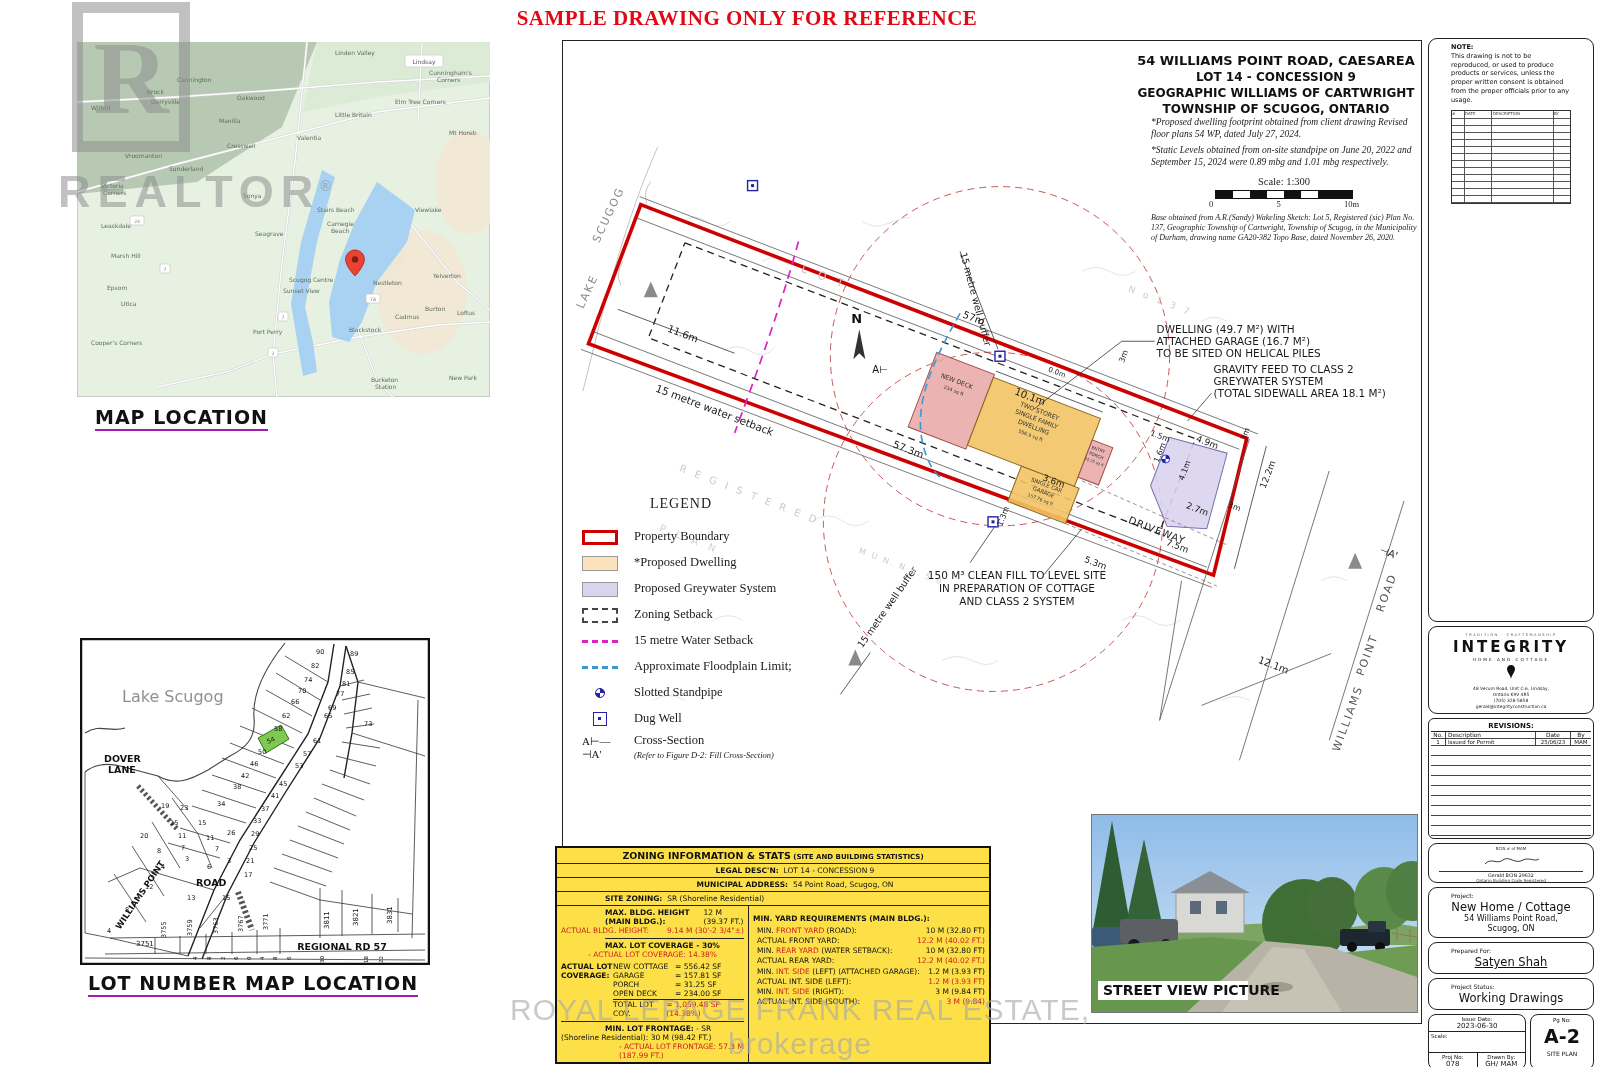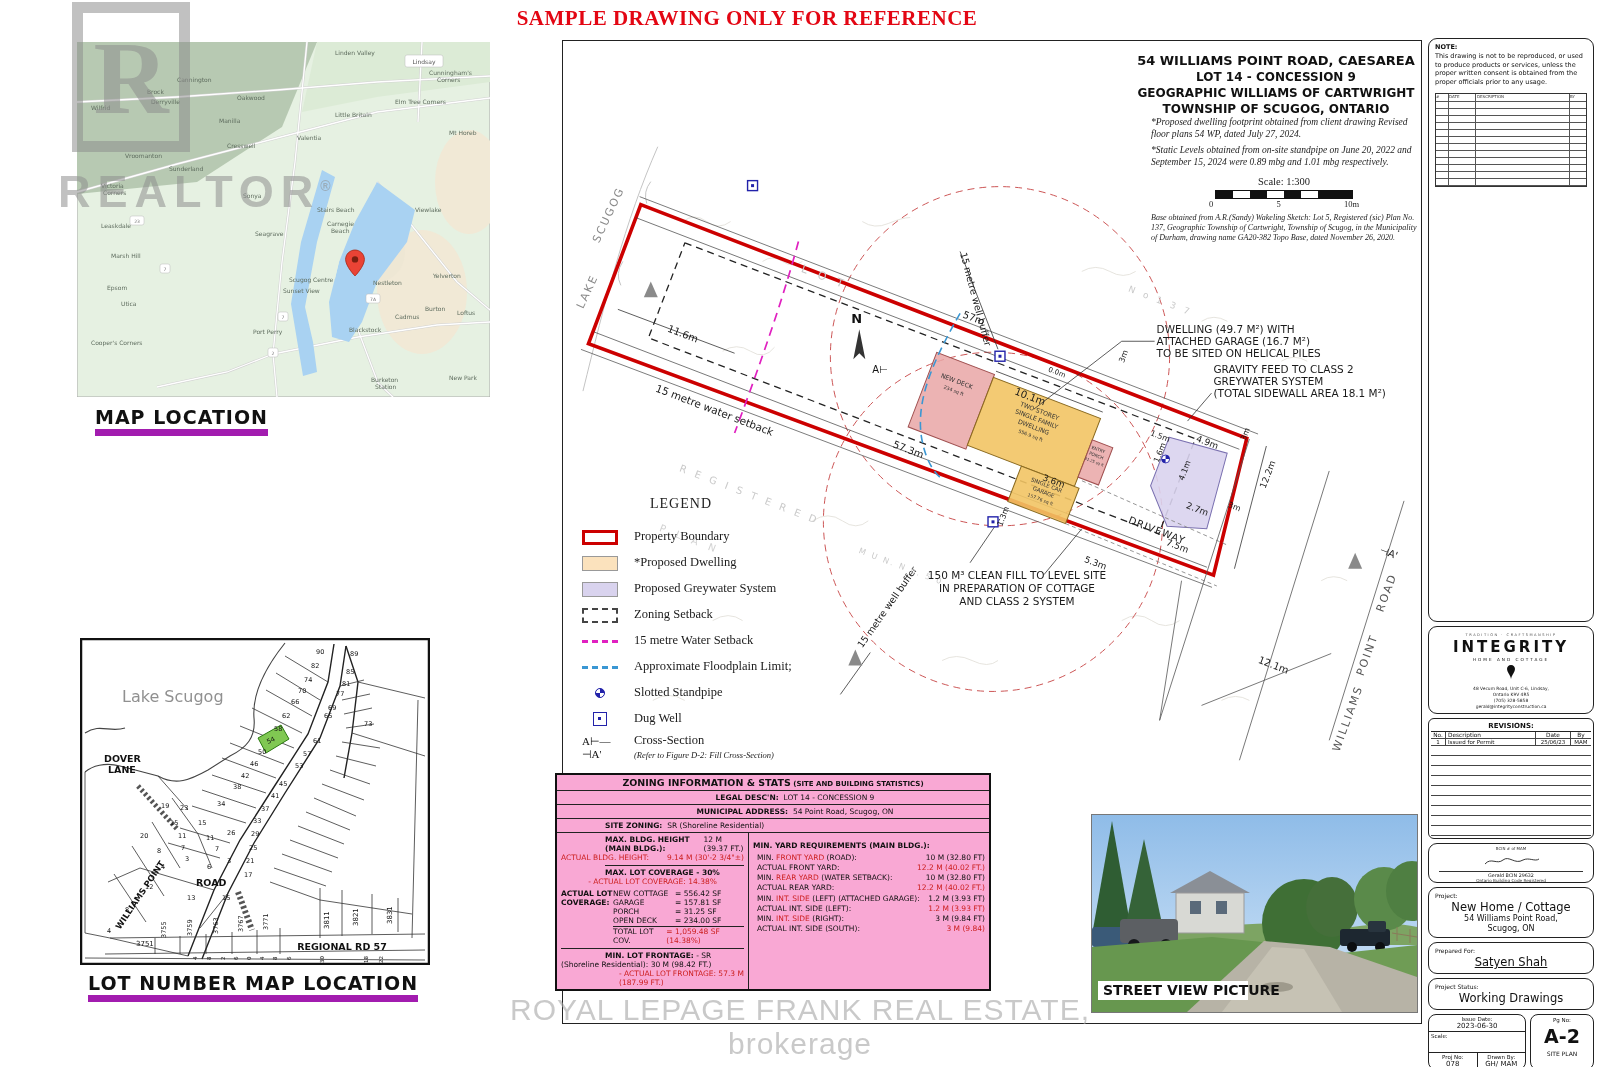--- a/index.html
+++ b/index.html
@@ -5,21 +5,21 @@
   html,body{margin:0;padding:0;background:#fff;}
   body{position:relative;width:1600px;height:1067px;overflow:hidden;
        font-family:"DejaVu Sans",sans-serif;color:#111;}
   .abs{position:absolute;}
   
   #banner{left:0;top:6px;width:1494px;text-align:center;
     font-family:"Liberation Serif",serif;font-weight:bold;font-size:21px;
     color:#e30613;letter-spacing:.5px;}
   
   .caption{font-weight:bold;font-size:19px;letter-spacing:1px;color:#111;
-    border-bottom:7px solid #a21caf;padding-bottom:1px;}
+    border-bottom:2px solid #a21caf;padding-bottom:1px;}
   
   #realtor{left:58px;top:2px;z-index:40;opacity:.55;color:#8f8f8f;}
   #realtor .rbox{width:96px;height:128px;border:11px solid #8f8f8f;margin-left:14px;
      display:flex;align-items:center;justify-content:center;
      font-family:"Liberation Serif",serif;font-weight:bold;font-size:104px;}
   #realtor .rword{margin-top:14px;font-family:"Liberation Sans",sans-serif;
      font-weight:bold;font-size:45px;letter-spacing:7px;}
   #realtor sup{font-size:14px;}
   #wm-broker{left:440px;top:993px;width:720px;text-align:center;z-index:50;
      font-family:Liberation Sans, sans-serif;font-size:30px;color:#a9a9a9;opacity:.62;
@@ -53,21 +53,21 @@
   .lsw.setback{border:2px dashed #444;}
   .lsw.line{height:0;border:none;border-top:3px dashed #e020c0;}
   .lsw.fline{height:0;border:none;border-top:3px dashed #3a97d3;}
   .lsw.none{border:none;}
   .llab{font-family:"Liberation Serif",serif;font-size:12.5px;color:#1a1a1a;line-height:1.1;}
   .lsub{font-size:8.5px;font-style:italic;}
   .dugwell{width:12px;height:12px;border:1.5px solid #2222aa;position:relative;}
   .dugwell:after{content:"";position:absolute;left:4px;top:4px;width:3px;height:3px;background:#2222aa;}
   .xsym{font-family:"Liberation Serif",serif;font-size:11px;color:#111;}
   
-  #ztable{left:-8px;top:732px;width:432px;border:2px solid #111;background:#f9a8d4;z-index:6;
+  #ztable{left:-8px;top:805px;width:432px;border:2px solid #111;background:#fde047;z-index:6;
      font-size:7.5px;}
   .zrow{border-bottom:1px solid #222;padding:2px 4px;}
   .ztitle{text-align:center;font-weight:bold;font-size:9.5px;}
   .ztitle .small{font-weight:bold;font-size:7px;}
   .zcenter{text-align:center;}
   .zlabel{font-weight:bold;margin-left:44px;}
   .red{color:#cc2020;}
   #zcols{display:flex;}
   #zleft{width:192px;border-right:1.5px solid #222;padding:2px 4px;box-sizing:border-box;}
   #zright{flex:1;padding:2px 4px;}
@@ -79,21 +79,21 @@
   .covrow .cn{width:62px;}
   .covtotal{border-top:1px solid #222;margin-top:1px;padding-top:0;display:flex;}
   .zyrow{display:flex;justify-content:space-between;line-height:1.35;}
   .zyl{padding-left:4px;}
   .zsec{border-top:1px solid #222;margin-top:3px;padding-top:2px;}
   
   #street{left:528px;top:773px;z-index:6;border:1.5px solid #777;}
   
   #panel{left:1428px;top:38px;width:166px;z-index:5;}
   .pblock{border:1.5px solid #222;border-radius:9px;background:#fff;margin-bottom:4px;
-      padding:4px 6px;box-sizing:border-box;overflow:hidden;}
+      padding:4px 22px;box-sizing:border-box;overflow:hidden;}
   #noteblock{height:584px;}
   #noteblock .nt{font-size:6.5px;line-height:1.35;}
   .grid{border:1px solid #333;margin-top:6px;}
   .grow{display:flex;border-bottom:1px solid #555;height:6px;}
   .grow.hd{height:7px;font-size:4px;color:#333;}
   .gc1{width:12px;border-right:1px solid #555;}
   .gc2{width:26px;border-right:1px solid #555;}
   .gc3{flex:1;border-right:1px solid #555;padding-left:1px;}
   .gc4{width:16px;}
   #integrity{height:88px;text-align:center;}

